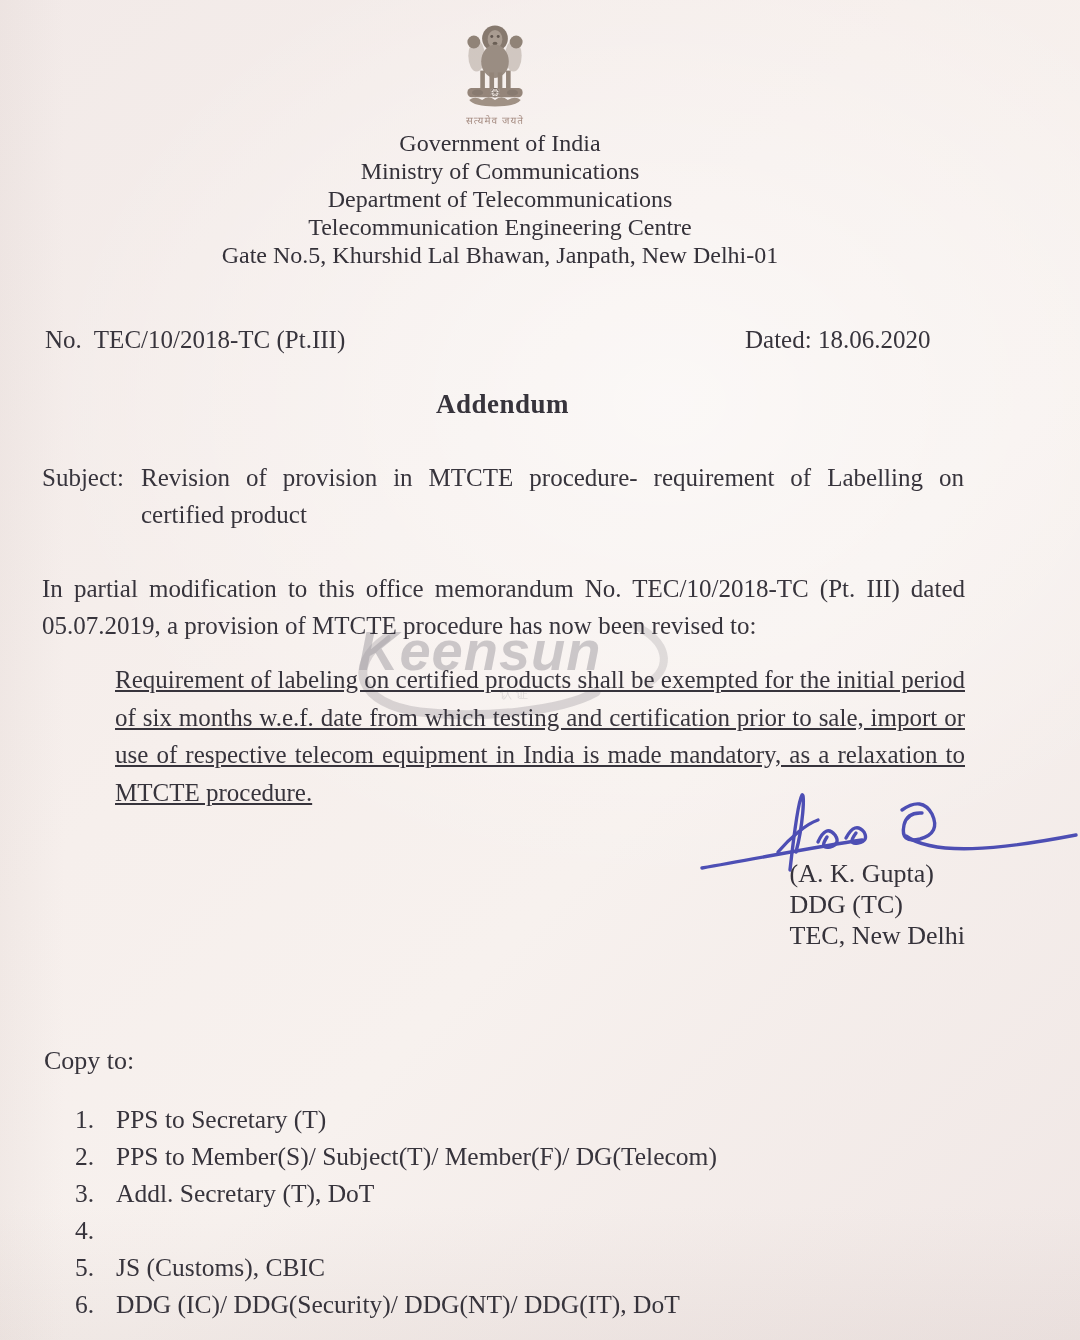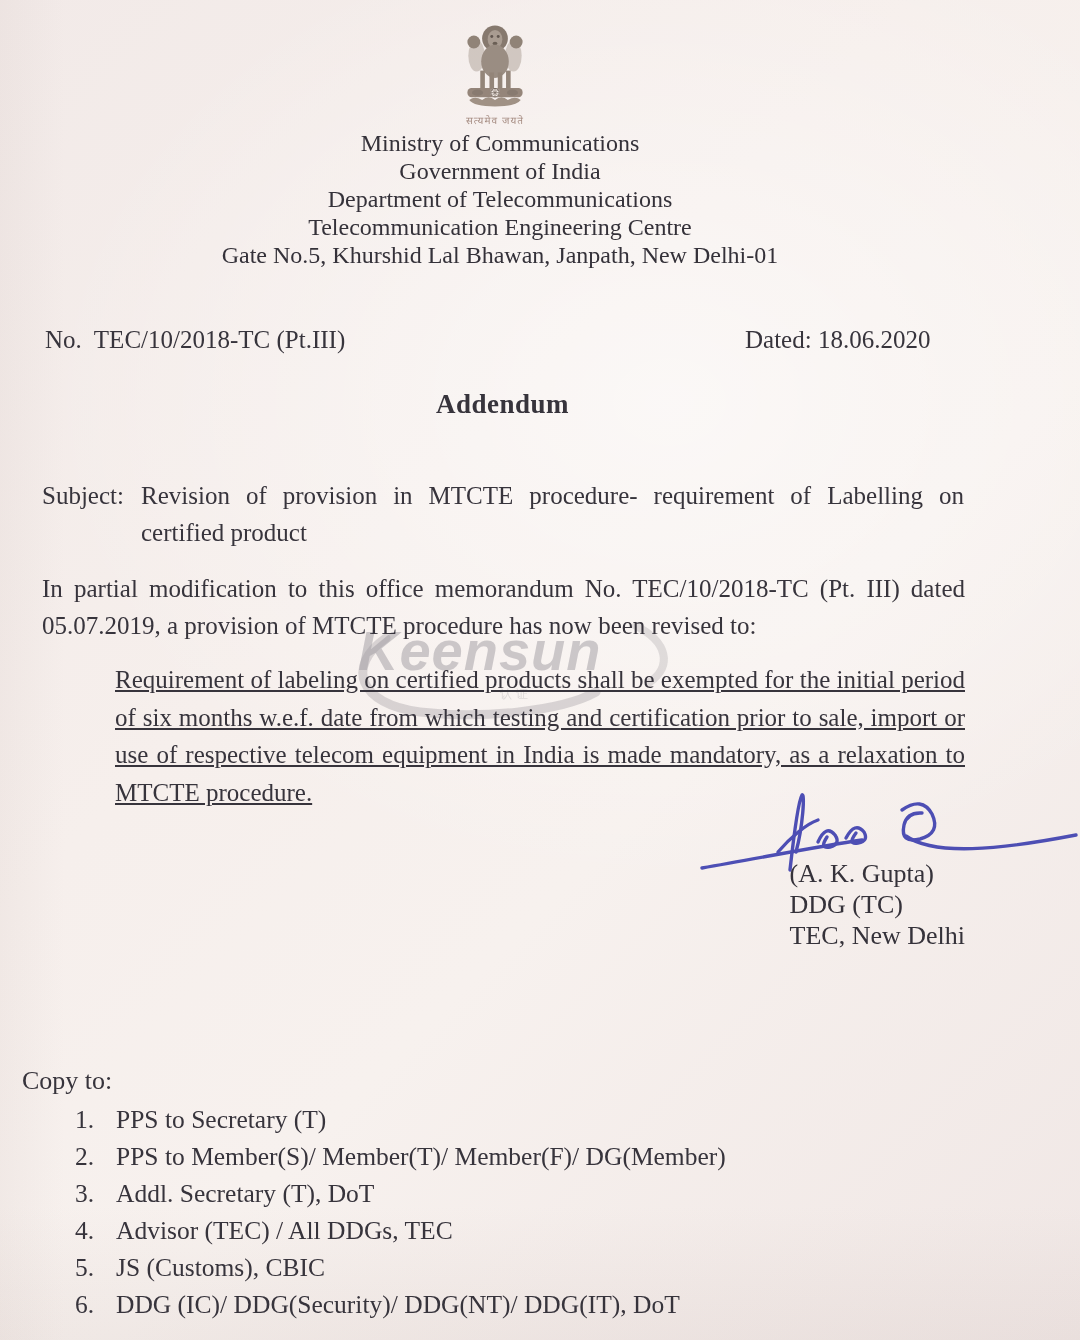--- a/index.html
+++ b/index.html
@@ -60,37 +60,37 @@
     filter:blur(.15px);
   }
   .ref-row{position:absolute;top:326px;left:0;width:1080px;font-size:25px;}
   .ref-no{position:absolute;left:45px;white-space:pre-wrap;}
   .ref-date{position:absolute;left:745px;}
   .doc-title{
     position:absolute;top:389px;left:0;width:1005px;text-align:center;
     font-size:27px;font-weight:bold;letter-spacing:.5px;
   }
   .doc-title span{text-underline-offset:5px;text-decoration-thickness:2px;}
-  .subject-row{position:absolute;top:477px;left:42px;width:922px;display:flex;font-size:25px;line-height:37px;}
+  .subject-row{position:absolute;top:459px;left:42px;width:922px;display:flex;font-size:25px;line-height:37px;}
   .subject-label{flex:0 0 99px;}
   .subject-text{flex:1;text-align:justify;}
   .para-intro{
     position:absolute;top:570px;left:42px;width:923px;
     font-size:25px;line-height:37px;text-align:justify;
   }
   .para-revision{
     position:absolute;top:661px;left:115px;width:850px;
     font-size:25px;line-height:37.5px;text-align:justify;text-decoration:underline;
   }
   .sig-ink{position:absolute;left:690px;top:780px;width:390px;height:100px;}
   .sig-block{
     position:absolute;top:858px;right:115px;
     font-size:26px;line-height:31px;color:#35323a;
   }
-  .copy-label{position:absolute;top:1046px;left:22px;font-size:26px;margin-top:20px;}
+  .copy-label{position:absolute;top:1046px;left:44px;font-size:26px;}
   .copy-list{position:absolute;top:1105px;left:75px;width:900px;font-size:25.5px;}
   .copy-item{display:flex;height:37px;align-items:baseline;}
   .copy-num{flex:0 0 41px;}
   .soft{filter:blur(.18px);}
 </style>
 </head>
 <body>
 
 <div class="page">
   <div class="vignette"></div>
@@ -130,22 +130,22 @@
       <path d="M50 87.8 v8.4 M45.8 92 h8.4 M47 89 l6 6 M53 89 l-6 6" stroke="#6b5d53" stroke-width=".8"></path>
       <ellipse cx="31" cy="92" rx="6" ry="3.4" fill="#7f7166"></ellipse>
       <ellipse cx="69" cy="92" rx="6" ry="3.4" fill="#7f7166"></ellipse>
 
       <path d="M22 100 Q28 95 36 100 Q43 94 50 100 Q57 94 64 100 Q72 95 78 100 Q73 107 50 107 Q27 107 22 100 Z" fill="#998a7d"></path>
     </svg>
     <div class="emblem-motto">सत्यमेव जयते</div>
   </div>
 
   <div class="letterhead ink">
+    <div>Government of India</div>
     <div>Ministry of Communications</div>
-    <div>Government of India</div>
     <div>Department of Telecommunications</div>
     <div>Telecommunication Engineering Centre</div>
     <div>Gate No.5, Khurshid Lal Bhawan, Janpath, New Delhi-01</div>
   </div>
 
   <div class="ref-row ink soft">
     <span class="ref-no">No.  TEC/10/2018-TC (Pt.III)</span>
     <span class="ref-date">Dated: 18.06.2020</span>
   </div>
 
@@ -181,29 +181,28 @@
 
   <div class="copy-label ink soft">Copy to:</div>
 
   <div class="copy-list ink soft">
     <div class="copy-item">
       <span class="copy-num">1.</span>
       <span>PPS to Secretary (T)</span>
     </div>
     <div class="copy-item">
       <span class="copy-num">2.</span>
-      <span>PPS to Member(S)/ Member(T)/ Member(F)/ DG(Member)</span>
+      <span>PPS to Member(S)/ Subject(T)/ Member(F)/ DG(Telecom)</span>
     </div>
     <div class="copy-item">
       <span class="copy-num">3.</span>
       <span>Addl. Secretary (T), DoT</span>
     </div>
     <div class="copy-item">
       <span class="copy-num">4.</span>
-      <span>Advisor (TEC) / All DDGs, TEC</span>
     </div>
     <div class="copy-item">
       <span class="copy-num">5.</span>
       <span>JS (Customs), CBIC</span>
     </div>
     <div class="copy-item">
       <span class="copy-num">6.</span>
       <span>DDG (IC)/ DDG(Security)/ DDG(NT)/ DDG(IT), DoT</span>
     </div>
   </div>

